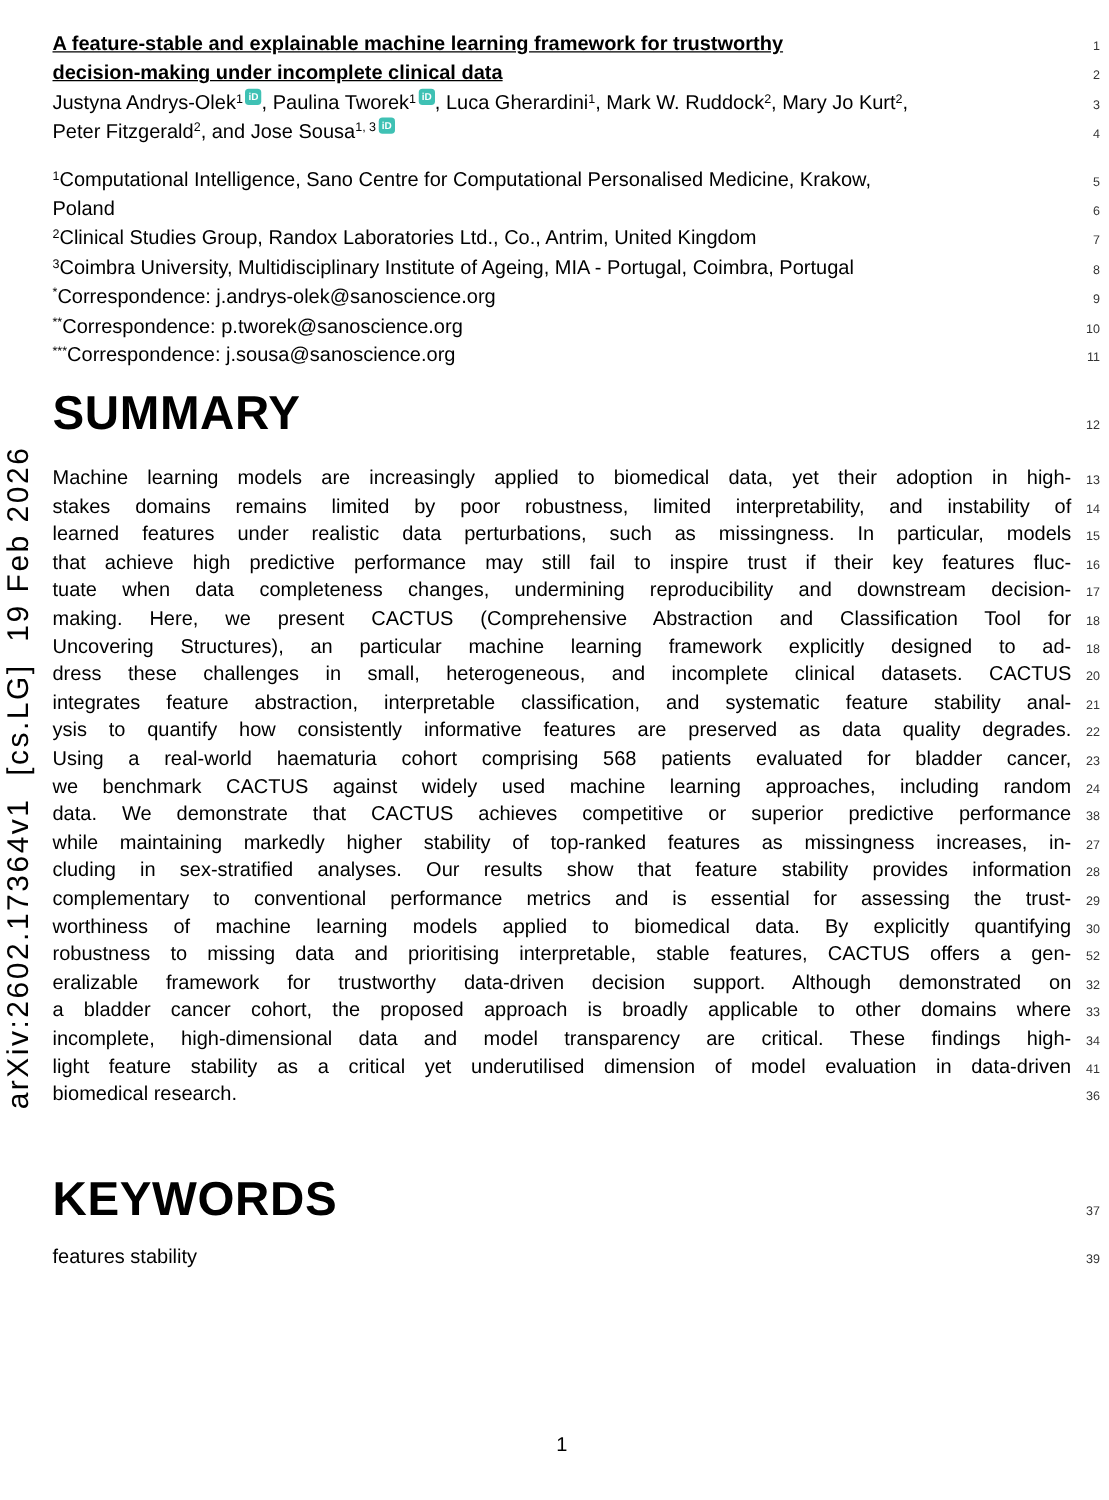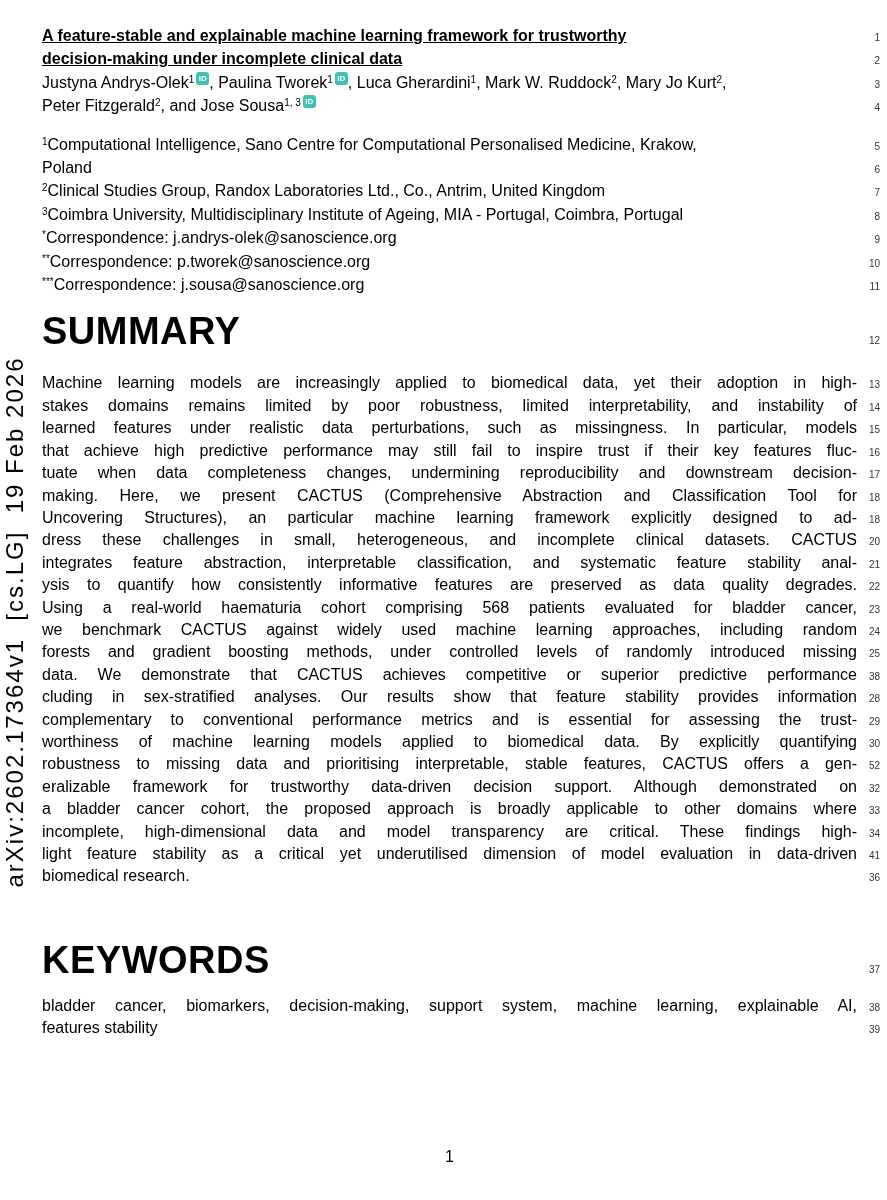--- a/index.html
+++ b/index.html
@@ -196,30 +196,30 @@
   <div class="row body-line">
     <div class="row-text">Using a real-world haematuria cohort comprising 568 patients evaluated for bladder cancer,</div>
     <div class="row-num">23</div>
   </div>
 
   <div class="row body-line">
     <div class="row-text">we benchmark CACTUS against widely used machine learning approaches, including random</div>
     <div class="row-num">24</div>
   </div>
 
-  <div class="row body-line">
-    <div class="row-text">forests and gradient boosting methods, under controlled levels of randomly introduced missing</div>
-    <div class="row-num">25</div>
-  </div>
 
   <div class="row body-line">
     <div class="row-text">data.  We demonstrate that CACTUS achieves competitive or superior predictive performance</div>
     <div class="row-num">38</div>
   </div>
 
+  <div class="row body-line">
+    <div class="row-text">while maintaining markedly higher stability of top-ranked features as missingness increases, in-</div>
+    <div class="row-num">27</div>
+  </div>
 
   <div class="row body-line">
     <div class="row-text">cluding in sex-stratified analyses.  Our results show that feature stability provides information</div>
     <div class="row-num">28</div>
   </div>
 
   <div class="row body-line">
     <div class="row-text">complementary to conventional performance metrics and is essential for assessing the trust-</div>
     <div class="row-num">29</div>
   </div>
@@ -257,24 +257,20 @@
   <div class="row body-line last">
     <div class="row-text">biomedical research.</div>
     <div class="row-num">36</div>
   </div>
 <div class="spacer" style="height: 55px;"></div>
   <div class="row section-heading">
     <div class="row-text">KEYWORDS</div>
     <div class="row-num">37</div>
   </div>
 <div class="spacer" style="height: 18px;"></div>
-  <div class="row body-line">
-    <div class="row-text">bladder cancer, biomarkers, decision-making, support system, machine learning, explainable AI,</div>
-    <div class="row-num">38</div>
-  </div>
 
   <div class="row body-line last">
     <div class="row-text">features stability</div>
     <div class="row-num">39</div>
   </div>
 </main>
   <div class="page-number">1</div>
 </div>
 
 </body></html>

